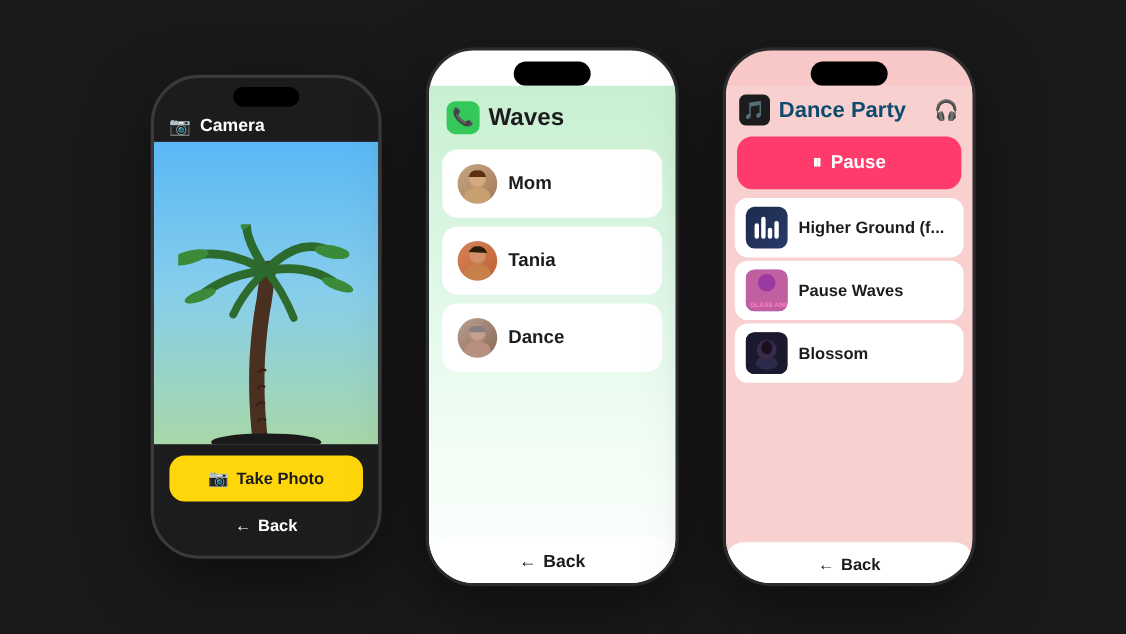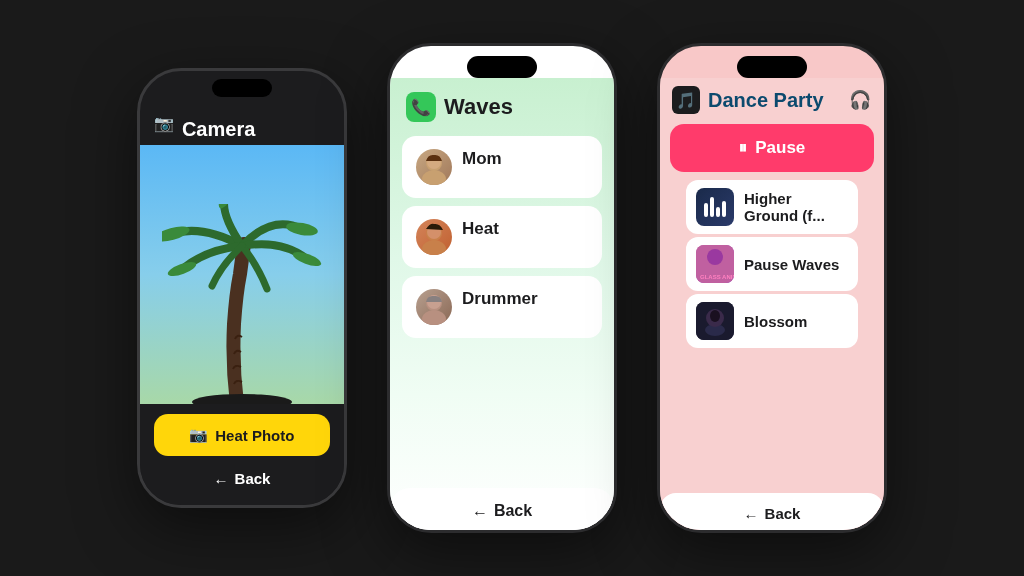--- a/index.html
+++ b/index.html
@@ -80,24 +80,23 @@
       gap: 8px;
       padding: 8px 14px 4px;
       color: #fff;
     }
 
     .camera-header-icon {
       font-size: 16px;
     }
 
     .camera-title {
-      font-size: 20px;
+      font-size: 16px;
       font-weight: 700;
       color: #fff;
-      margin-top: 13px;
     }
 
     .camera-photo-area {
       flex: 1;
       background: linear-gradient(180deg, #87CEEB 0%, #87CEEB 35%, #228B22 60%, #1a1a1a 90%);
       position: relative;
       overflow: hidden;
     }
 
     .camera-bottom {
@@ -178,20 +177,21 @@
       flex-direction: column;
       gap: 8px;
       padding: 4px 12px;
     }
 
     .call-item {
       background: #fff;
       border-radius: 14px;
       padding: 13px 14px;
       display: flex;
+      align-items: center;
       gap: 10px;
       cursor: pointer;
     }
 
     .contact-avatar {
       width: 36px;
       height: 36px;
       border-radius: 50%;
       overflow: hidden;
       flex-shrink: 0;
@@ -274,21 +274,21 @@
     .pause-btn span {
       font-size: 17px;
       font-weight: 700;
       color: #fff;
     }
 
     .song-list {
       display: flex;
       flex-direction: column;
       gap: 3px;
-      padding: 2px 26px;
+      padding: 2px 8px;
       flex: 1;
     }
 
     .song-item {
       background: #fff;
       border-radius: 12px;
       padding: 8px 10px;
       display: flex;
       align-items: center;
       gap: 10px;
@@ -406,21 +406,21 @@
         <ellipse cx="145" cy="55" rx="15" ry="5" fill="#3a8a3a" transform="rotate(20 145 55)"></ellipse>
         <ellipse cx="20" cy="65" rx="15" ry="5" fill="#3a8a3a" transform="rotate(-20 20 65)"></ellipse>
         <ellipse cx="65" cy="-8" rx="14" ry="5" fill="#3a8a3a" transform="rotate(-60 65 -8)"></ellipse>
 
         <ellipse cx="80" cy="198" rx="50" ry="8" fill="#1a1a1a"></ellipse>
       </svg>
     </div>
     <div class="camera-bottom">
       <div class="take-photo-btn">
         <span>📷</span>
-        <span>Heat Photo</span>
+        <span>Take Photo</span>
       </div>
       <div class="back-btn-dark">
         <span>←</span>
         <span>Back</span>
       </div>
     </div>
   </div>
 </div>
 
 <div class="phone phone-light">
@@ -445,32 +445,32 @@
       </div>
       <div class="call-item">
         <div class="contact-avatar avatar-tania">
           <svg width="36" height="36" viewBox="0 0 36 36">
             <circle cx="18" cy="14" r="8" fill="#c8804a"></circle>
             <ellipse cx="18" cy="30" rx="12" ry="9" fill="#c8804a"></ellipse>
             <circle cx="18" cy="13" r="7" fill="#d4906a"></circle>
             <path d="M10 10 Q14 4 18 5 Q24 4 27 11" fill="#2a1a08"></path>
           </svg>
         </div>
-        <span class="contact-name">Heat</span>
+        <span class="contact-name">Tania</span>
       </div>
       <div class="call-item">
         <div class="contact-avatar avatar-graham">
           <svg width="36" height="36" viewBox="0 0 36 36">
             <circle cx="18" cy="14" r="8" fill="#b89080"></circle>
             <ellipse cx="18" cy="30" rx="12" ry="9" fill="#b89080"></ellipse>
             <circle cx="18" cy="13" r="7" fill="#c8a090"></circle>
             <path d="M10 13 Q11 6 18 7 Q25 6 26 13" fill="#888080"></path>
           </svg>
         </div>
-        <span class="contact-name">Drummer</span>
+        <span class="contact-name">Dance</span>
       </div>
     </div>
     <div class="calls-back">
       <span>←</span>
       <span>Back</span>
     </div>
   </div>
 </div>
 
 <div class="phone phone-pink">

